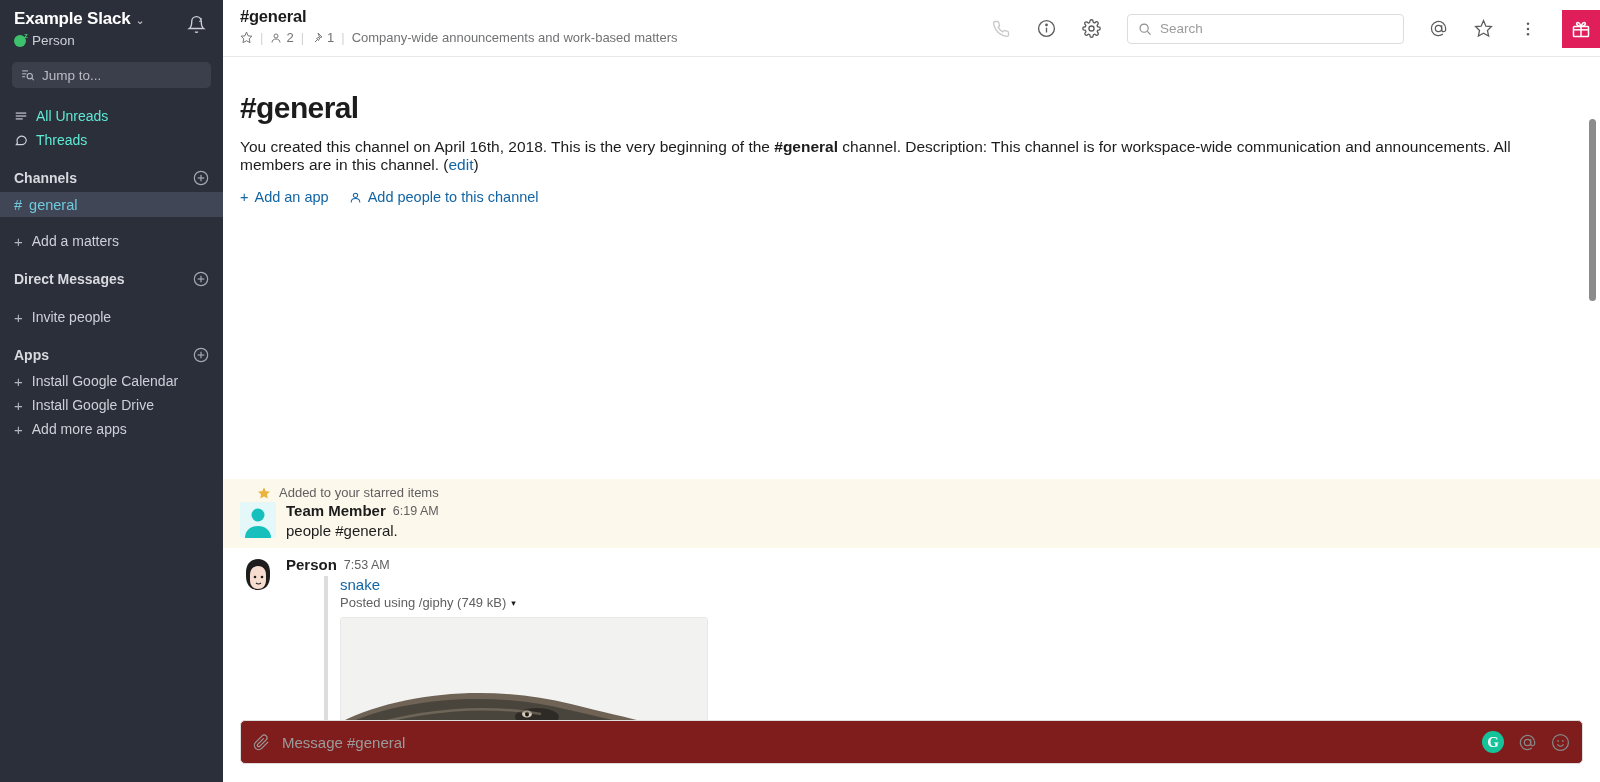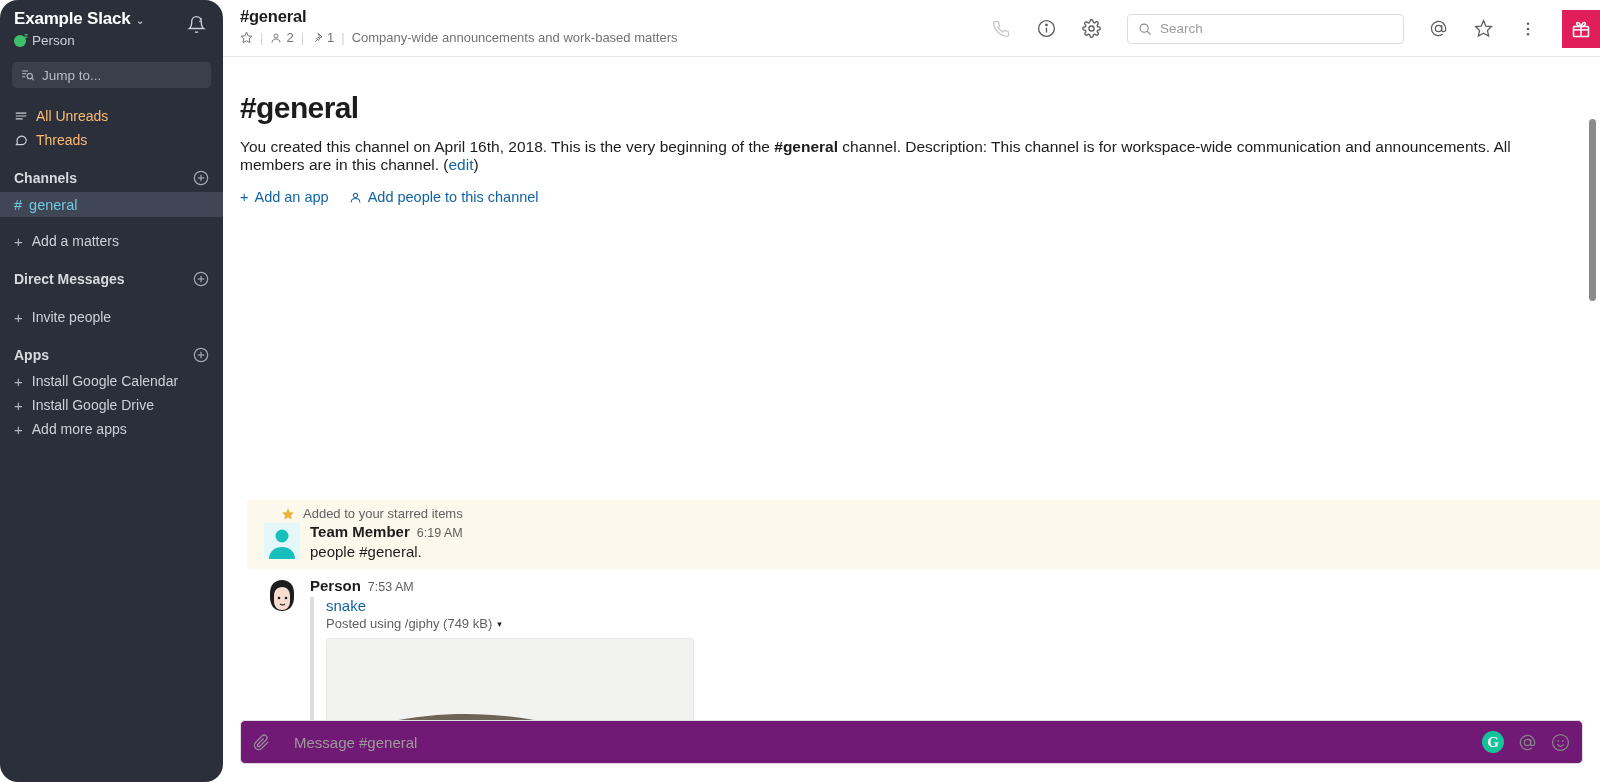--- a/index.html
+++ b/index.html
@@ -8,21 +8,21 @@
     width: 1600px; height: 782px;
     font-family: "Liberation Sans", sans-serif;
     overflow: hidden; background: #fff;
   }
   .app { display: flex; width: 1600px; height: 782px; }
 
   
   .sidebar {
     width: 223px; flex: 0 0 223px; height: 782px;
     background: #2b2f3a; color: #cdd0d6;
-    position: relative; overflow: hidden; border-radius: 18px;
+    position: relative; overflow: hidden;
   }
   .ws-header {
     padding: 9px 14px 0 14px;
     display: flex; align-items: flex-start; justify-content: space-between;
   }
   .ws-left { display: flex; flex-direction: column; }
   .ws-title-row { display: flex; align-items: center; gap: 5px; }
   .ws-title {
     color: #fff; font-size: 17px; font-weight: bold;
     letter-spacing: -0.2px; white-space: nowrap;
@@ -45,21 +45,21 @@
   .jump-box {
     margin: 14px 12px 0 12px; height: 26px;
     background: #3b3f4c; border-radius: 5px;
     display: flex; align-items: center; gap: 7px; padding: 0 9px;
   }
   .jump-text { font-size: 13.5px; color: #b9bcc4; }
 
   .nav-list { margin-top: 16px; }
   .nav-row {
     display: flex; align-items: center; gap: 8px;
-    padding: 3px 14px; font-size: 14px; color: #fdba74; height: 24px;
+    padding: 3px 14px; font-size: 14px; color: #5eead4; height: 24px;
   }
   .nav-row svg { flex: 0 0 auto; }
 
   .sec-header {
     display: flex; align-items: flex-start; justify-content: space-between;
     padding: 0 14px; margin-top: 18px; height: 22px;
   }
   .sec-title { font-size: 14px; font-weight: bold; color: #d8dadf; }
   .plus-circle { width: 16px; height: 16px; opacity: .75; }
 
@@ -131,59 +131,59 @@
     max-width: 1275px;
   }
   .intro-body b { font-weight: bold; }
   .link { color: #1264a3; }
   .intro-actions {
     display: flex; align-items: center; gap: 20px;
     margin-top: 15px; font-size: 14.5px;
   }
   .intro-action { display: flex; align-items: center; gap: 6px; color: #1264a3; cursor: pointer; }
 
-  .msg-list { position: absolute; left: 0; right: 0; top: 443px; padding-left: 24px; }
+  .msg-list { position: absolute; left: 0; right: 0; top: 422px; }
   .msg {
     display: flex; padding: 5px 17px 4px 17px; position: relative;
   }
   .msg.starred { background: #fdf8ec; }
   .starred-label {
     display: flex; align-items: center; gap: 8px;
     padding: 6px 0 2px 34px; font-size: 13px; color: #616061;
   }
   .msg-avatar {
     width: 36px; height: 36px; flex: 0 0 36px;
     border-radius: 3px; margin-right: 10px; overflow: hidden;
   }
   .msg-body { flex: 1; min-width: 0; }
-  .msg-head { display: flex; align-items: flex-end; gap: 7px; }
+  .msg-head { display: flex; align-items: center; gap: 7px; }
   .msg-author { font-size: 15px; font-weight: bold; color: #1d1c1d; }
   .msg-time { font-size: 12.5px; color: #616061; }
   .msg-text { font-size: 15px; color: #1d1c1d; line-height: 22px; margin-top: 1px; }
-  .attach { border-left: 4px solid #dddddd; padding-left: 12px; margin-top: 3px; }
+  .attach { border-left: 4px solid #dddddd; padding-left: 12px; margin-top: 3px; margin-left: 38px; }
   .attach-title { font-size: 15px; color: #1264a3; font-weight: 500; }
   .attach-sub {
     font-size: 13px; color: #616061; margin-top: 2px;
     display: flex; align-items: center; gap: 5px;
   }
   .caret-down { font-size: 9px; color: #1d1c1d; }
   .attach-img {
     width: 368px; height: 120px; margin-top: 7px;
     border: 1px solid #e8e8e8; border-radius: 3px; overflow: hidden;
     background: #f4f4f4; position: relative;
   }
 
   
   .composer-wrap {
     position: absolute; left: 0; right: 0; bottom: 0;
     background: #fff; padding: 0 17px 18px 17px;
   }
   .composer {
     height: 44px; border: 1px solid #ddd; border-radius: 5px;
-    display: flex; align-items: center; padding: 0 12px; background: #701a75; gap: 12px;
+    display: flex; align-items: center; padding: 0 12px; background: #7f1d1d;
   }
   .composer-ph { flex: 1; font-size: 15px; color: #9b9b9b; margin-left: 12px; }
   .comp-icons { display: flex; align-items: center; gap: 14px; }
   .gram {
     width: 22px; height: 22px; border-radius: 50%; background: #15c39a;
     display: flex; align-items: center; justify-content: center;
     color: #fff; font-size: 15px; font-weight: bold; font-family: "Liberation Serif", serif;
   }
 
   .scrollbar {

